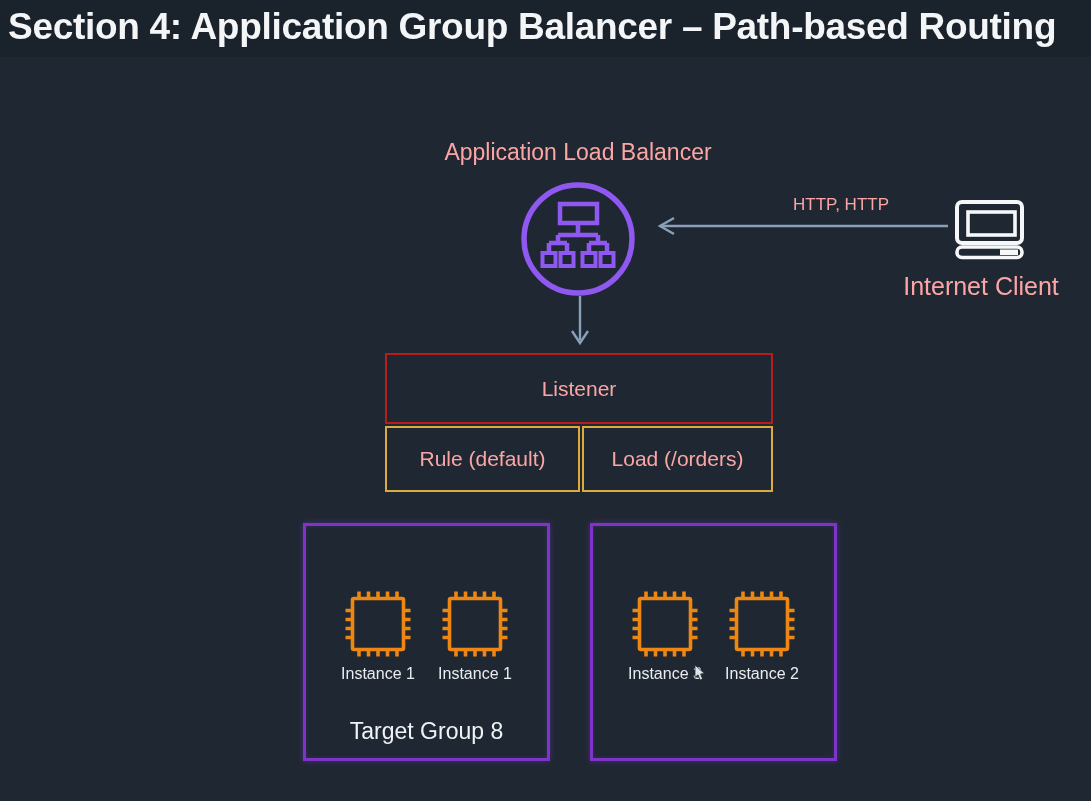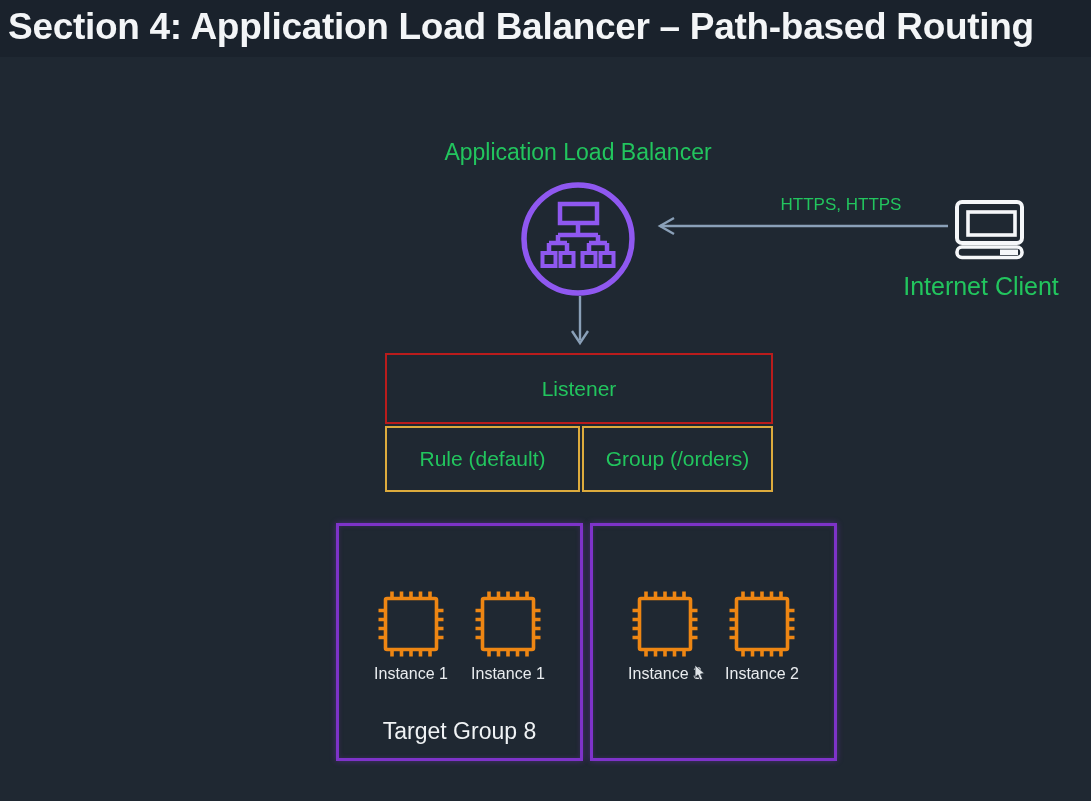--- a/index.html
+++ b/index.html
@@ -13,21 +13,21 @@
     position:absolute;left:0;top:0;width:1091px;height:57px;
     background:#1a222c;
   }
   .page-title{
     position:absolute;left:8px;top:6px;
     font-size:37px;font-weight:600;color:#f3f5f7;letter-spacing:-0.3px;
     white-space:nowrap;
   }
   .abs{position:absolute;}
   .center-x{transform:translateX(-50%);}
-  .label{color:#22c55e;white-space:nowrap;}
+  .label{color:#fca5a5;white-space:nowrap;}
   .alb-title{left:578px;top:139px;font-size:23px;}
   .http-label{left:841px;top:195px;font-size:17px;}
   .client-label{left:981px;top:272px;font-size:25px;}
 
   .listener-box{
     left:385px;top:353px;width:388px;height:71px;
     border:2px solid #b91c1c;box-sizing:border-box;
     display:flex;align-items:center;justify-content:center;
   }
   .listener-box .label{font-size:21px;}
@@ -38,21 +38,21 @@
   }
   .rule-box .label{font-size:21px;}
   .rule-default{left:385px;width:195px;}
   .rule-orders{left:582px;width:191px;}
 
   .tg-box{
     top:523px;width:247px;height:238px;
     border:3px solid #7e33c9;box-sizing:border-box;
     box-shadow:0 0 6px rgba(126,51,201,.45), inset 0 0 4px rgba(126,51,201,.25);
   }
-  .tg1{left:336px;}
+  .tg1{left:303px;}
   .tg2{left:590px;}
   .tg-row{
     position:absolute;left:0;top:64px;width:100%;
     display:flex;justify-content:center;
   }
   .instance-col{width:97px;display:flex;flex-direction:column;align-items:center;}
   .instance-label{
     margin-top:6px;font-size:16px;color:#e9ecef;white-space:nowrap;
     position:relative;line-height:20px;
   }
@@ -64,37 +64,37 @@
     position:absolute;right:-4px;top:1px;
   }
   svg{display:block;}
 </style>
 </head>
 <body>
 
 <div class="slide">
 
   <div class="header-band"></div>
-  <div class="page-title">Section 4: Application Load Balancer – Path-based Routing</div>
+  <div class="page-title">Section 4: Application Group Balancer – Path-based Routing</div>
 
   <div class="abs center-x label alb-title">Application Load Balancer</div>
 
   <svg class="abs" style="left:518px;top:179px;" width="120" height="120" viewBox="0 0 120 120">
     <circle cx="60" cy="60" r="54" fill="none" stroke="#8f58f0" stroke-width="5.5"></circle>
     <g fill="none" stroke="#8f58f0" stroke-width="4.5">
       <rect x="42" y="25" width="37" height="19"></rect>
       <path d="M60 44 V56 M40 56 H80 M40 56 V64 M80 56 V64 M31 64 H49 M71 64 H89 M31 64 V74 M49 64 V74 M71 64 V74 M89 64 V74"></path>
       <rect x="24.5" y="74" width="13" height="13" stroke-width="4"></rect>
       <rect x="42.5" y="74" width="13" height="13" stroke-width="4"></rect>
       <rect x="64.5" y="74" width="13" height="13" stroke-width="4"></rect>
       <rect x="82.5" y="74" width="13" height="13" stroke-width="4"></rect>
     </g>
   </svg>
 
-  <div class="abs center-x label http-label">HTTPS, HTTPS</div>
+  <div class="abs center-x label http-label">HTTP, HTTP</div>
   <svg class="abs" style="left:652px;top:210px;" width="300" height="32" viewBox="0 0 300 32">
     <g fill="none" stroke="#8aa0b8" stroke-width="2.4">
       <line x1="8" y1="16" x2="296" y2="16"></line>
       <polyline points="22,8 8,16 22,24"></polyline>
     </g>
   </svg>
 
   <svg class="abs" style="left:950px;top:198px;" width="78" height="64" viewBox="0 0 78 64">
     <g fill="none" stroke="#f5f7f9">
       <rect x="7" y="4" width="65" height="41" rx="5" stroke-width="4"></rect>
@@ -112,21 +112,21 @@
     </g>
   </svg>
 
   <div class="abs listener-box">
     <span class="label">Listener</span>
   </div>
   <div class="abs rule-box rule-default">
     <span class="label">Rule (default)</span>
   </div>
   <div class="abs rule-box rule-orders">
-    <span class="label">Group (/orders)</span>
+    <span class="label">Load (/orders)</span>
   </div>
 
   <div class="abs tg-box tg1">
     <div class="tg-row">
       <div class="instance-col">
         <svg width="68" height="68" viewBox="0 0 68 68">
           <g fill="none" stroke="#ee8613" stroke-width="3.6">
             <rect x="8.5" y="8.5" width="51" height="51" rx="1.5"></rect>
             <path d="M15 1.5 V8.5 M24.5 1.5 V8.5 M34 1.5 V8.5 M43.5 1.5 V8.5 M53 1.5 V8.5
                      M15 59.5 V66.5 M24.5 59.5 V66.5 M34 59.5 V66.5 M43.5 59.5 V66.5 M53 59.5 V66.5

